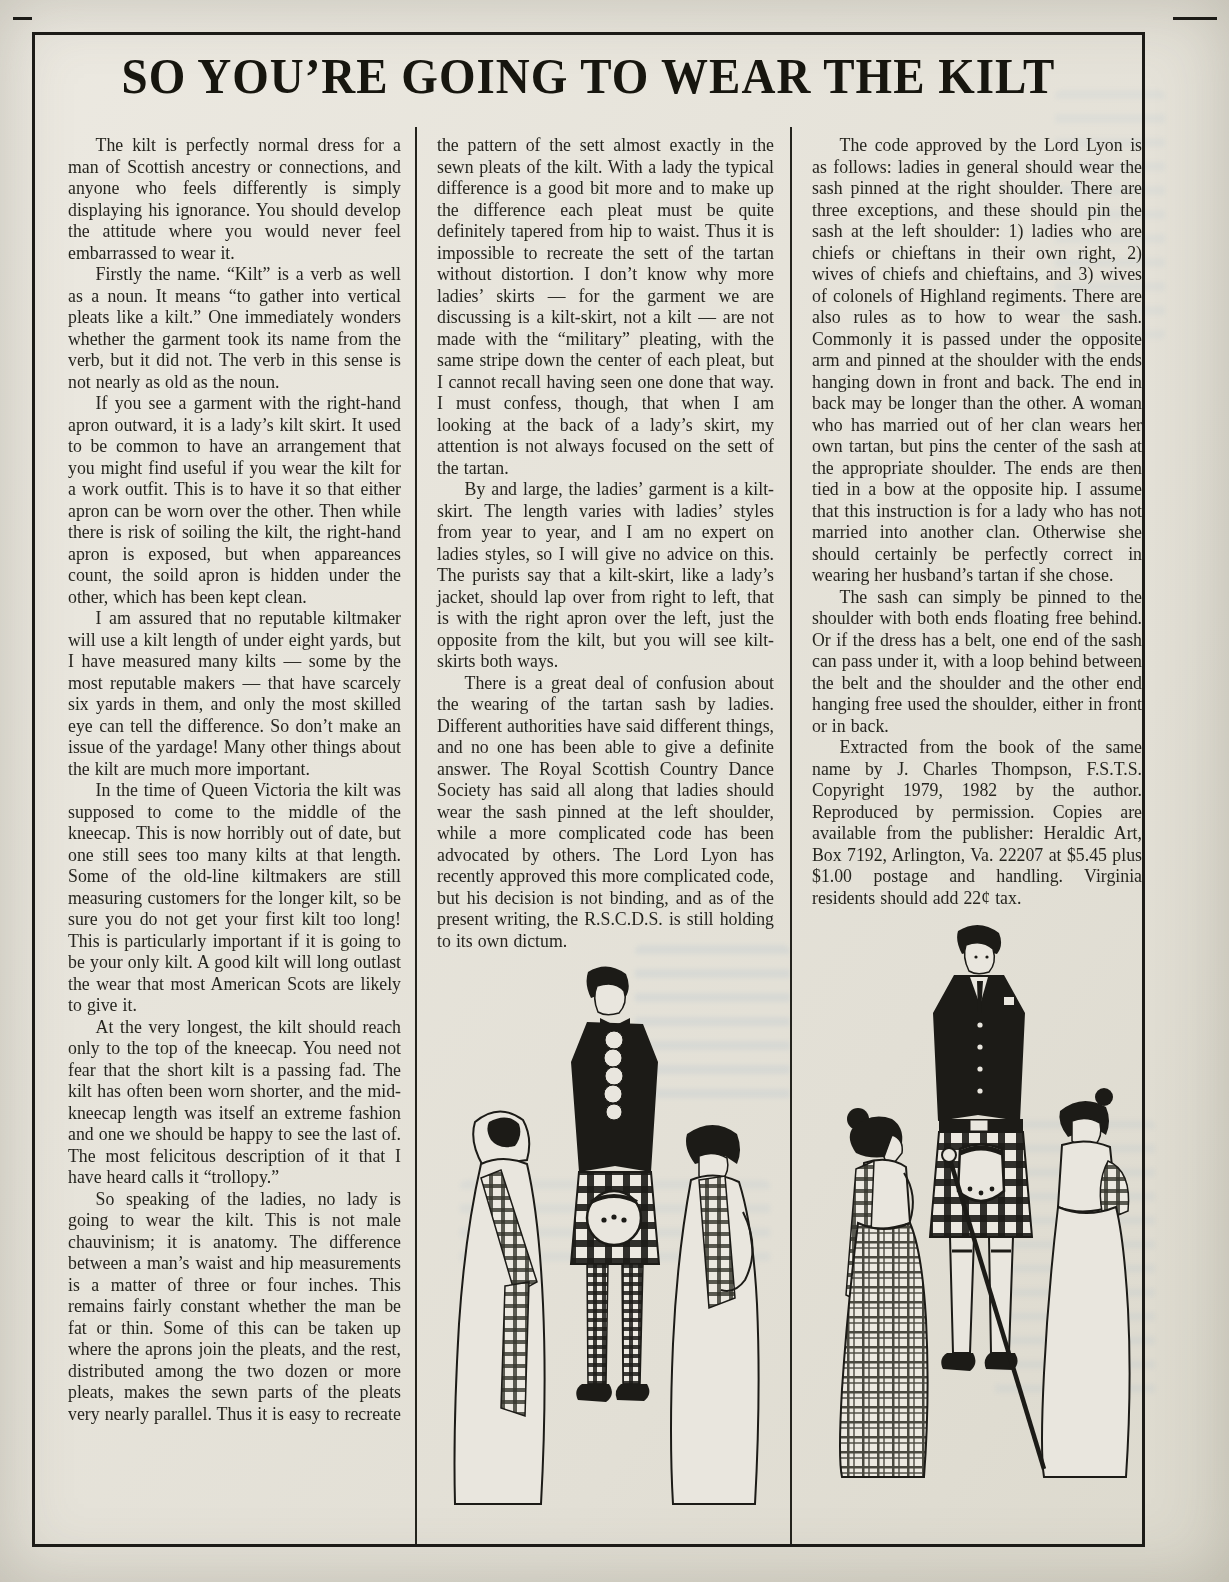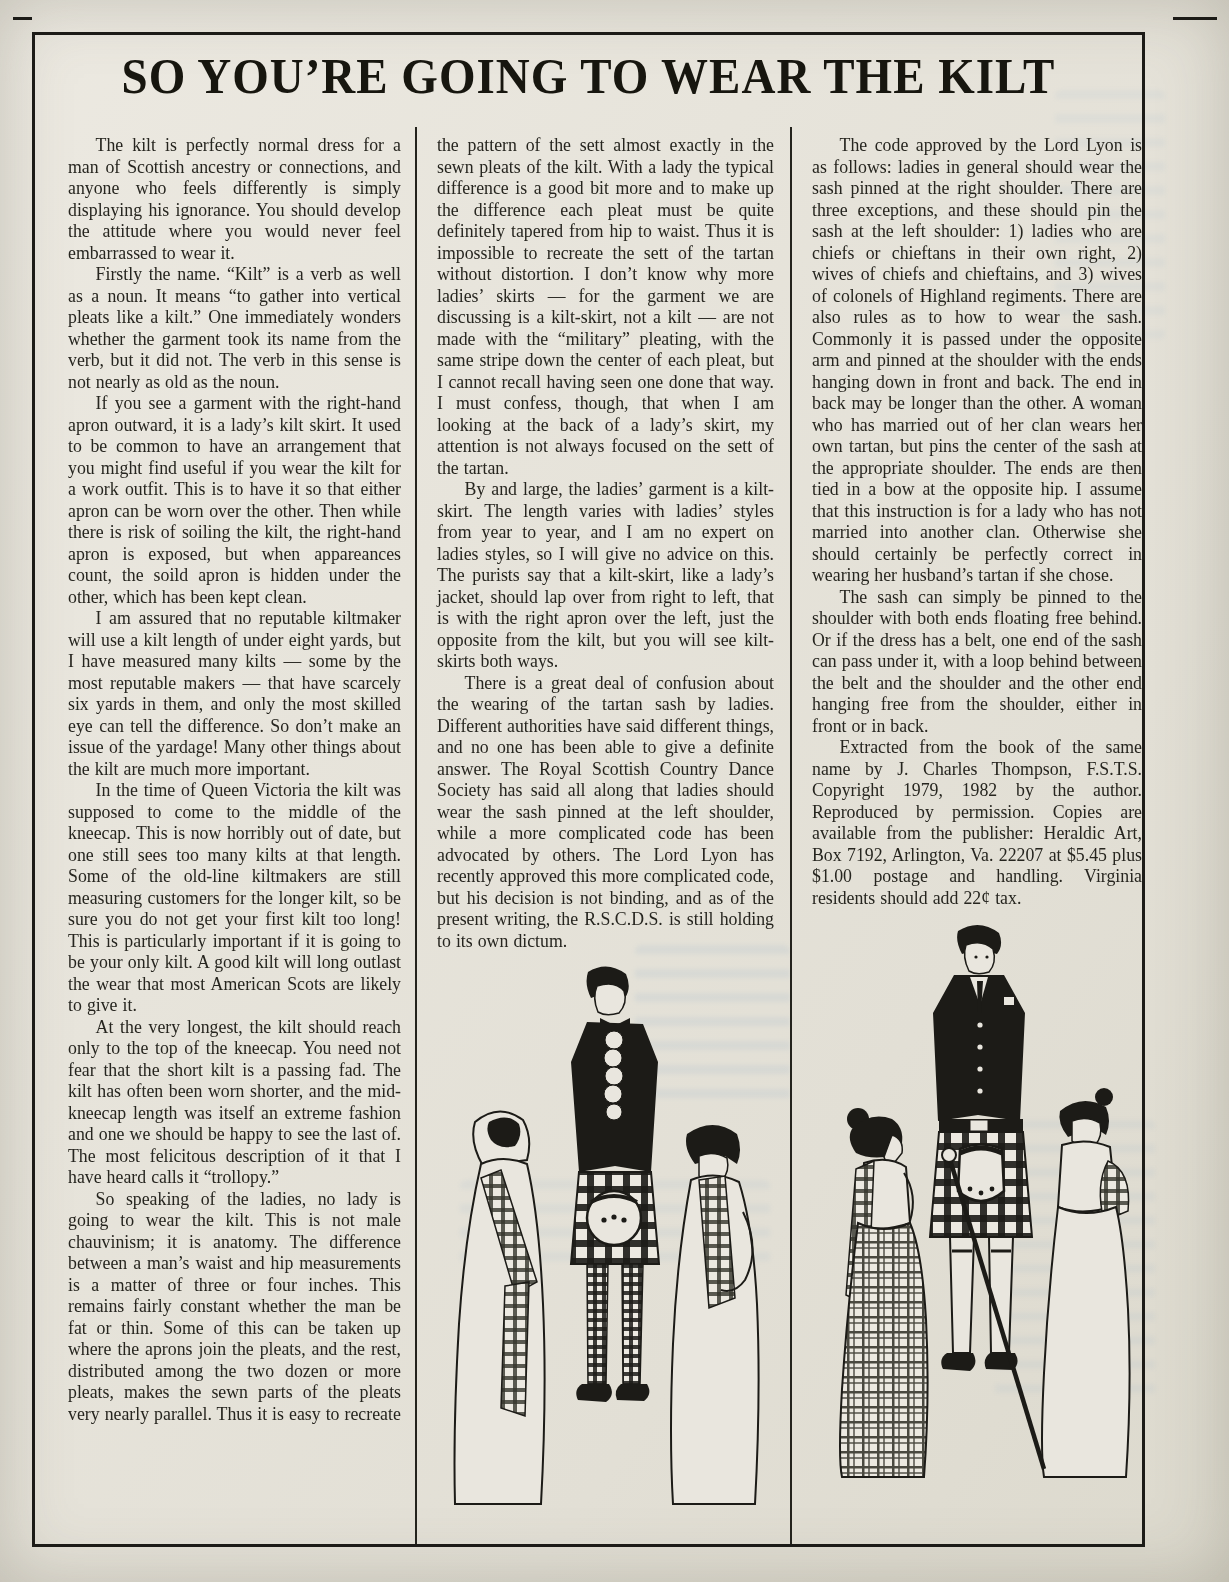--- a/index.html
+++ b/index.html
@@ -134,21 +134,21 @@
               <path d="M185 300 L206 300 L203 420 L186 420 Z" fill="url(#tartan2)" stroke="#1c1b17" stroke-width="1.5"></path>
               <path d="M145 420 L172 420 Q179 431 169 438 L141 436 Q136 426 145 420 Z" fill="#1c1b17"></path>
               <path d="M184 420 L210 420 Q216 430 207 437 L180 436 Q176 426 184 420 Z" fill="#1c1b17"></path>
             </g>
           </svg>
         </div>
       </div>
 
       <div class="col col-3">
         <p class="ind">The code approved by the Lord Lyon is as follows: ladies in general should wear the sash pinned at the right shoulder. There are three exceptions, and these should pin the sash at the left shoulder: 1) ladies who are chiefs or chieftans in their own right, 2) wives of chiefs and chieftains, and 3) wives of colonels of Highland regiments. There are also rules as to how to wear the sash. Commonly it is passed under the opposite arm and pinned at the shoulder with the ends hanging down in front and back. The end in back may be longer than the other. A woman who has married out of her clan wears her own tartan, but pins the center of the sash at the appropriate shoulder. The ends are then tied in a bow at the opposite hip. I assume that this instruction is for a lady who has not married into another clan. Otherwise she should certainly be perfectly correct in wearing her husband’s tartan if she chose.</p>
-        <p class="ind">The sash can simply be pinned to the shoulder with both ends floating free behind. Or if the dress has a belt, one end of the sash can pass under it, with a loop behind between the belt and the shoulder and the other end hanging free from the shoulder, either in front or in back.</p>
+        <p class="ind">The sash can simply be pinned to the shoulder with both ends floating free behind. Or if the dress has a belt, one end of the sash can pass under it, with a loop behind between the belt and the shoulder and the other end hanging free used the shoulder, either in front or in back.</p>
         <p class="ind">Extracted from the book of the same name by J. Charles Thompson, F.S.T.S. Copyright 1979, 1982 by the author. Reproduced by permission. Copies are available from the publisher: Heraldic Art, Box 7192, Arlington, Va. 22207 at $5.45 plus $1.00 postage and handling. Virginia residents should add 22¢ tax.</p>
 
         <div class="figure">
           <svg width="337" height="560" viewBox="0 0 337 560" xmlns="http://www.w3.org/2000/svg">
 
             <g>
               <circle cx="46" cy="198" r="11" fill="#1c1b17"></circle>
               <path d="M40 208 Q58 190 80 198 Q92 206 90 222 L84 234 Q60 240 44 232 Q34 218 40 208 Z" fill="#1c1b17"></path>
               <path d="M80 214 Q92 218 90 232 L82 242 Q74 244 72 236 Z" fill="#e9e6de" stroke="#1c1b17" stroke-width="1.5"></path>
               <path d="M52 242 Q76 234 94 246 L98 302 Q70 312 48 304 Z" fill="#e9e6de" stroke="#1c1b17" stroke-width="2"></path>

